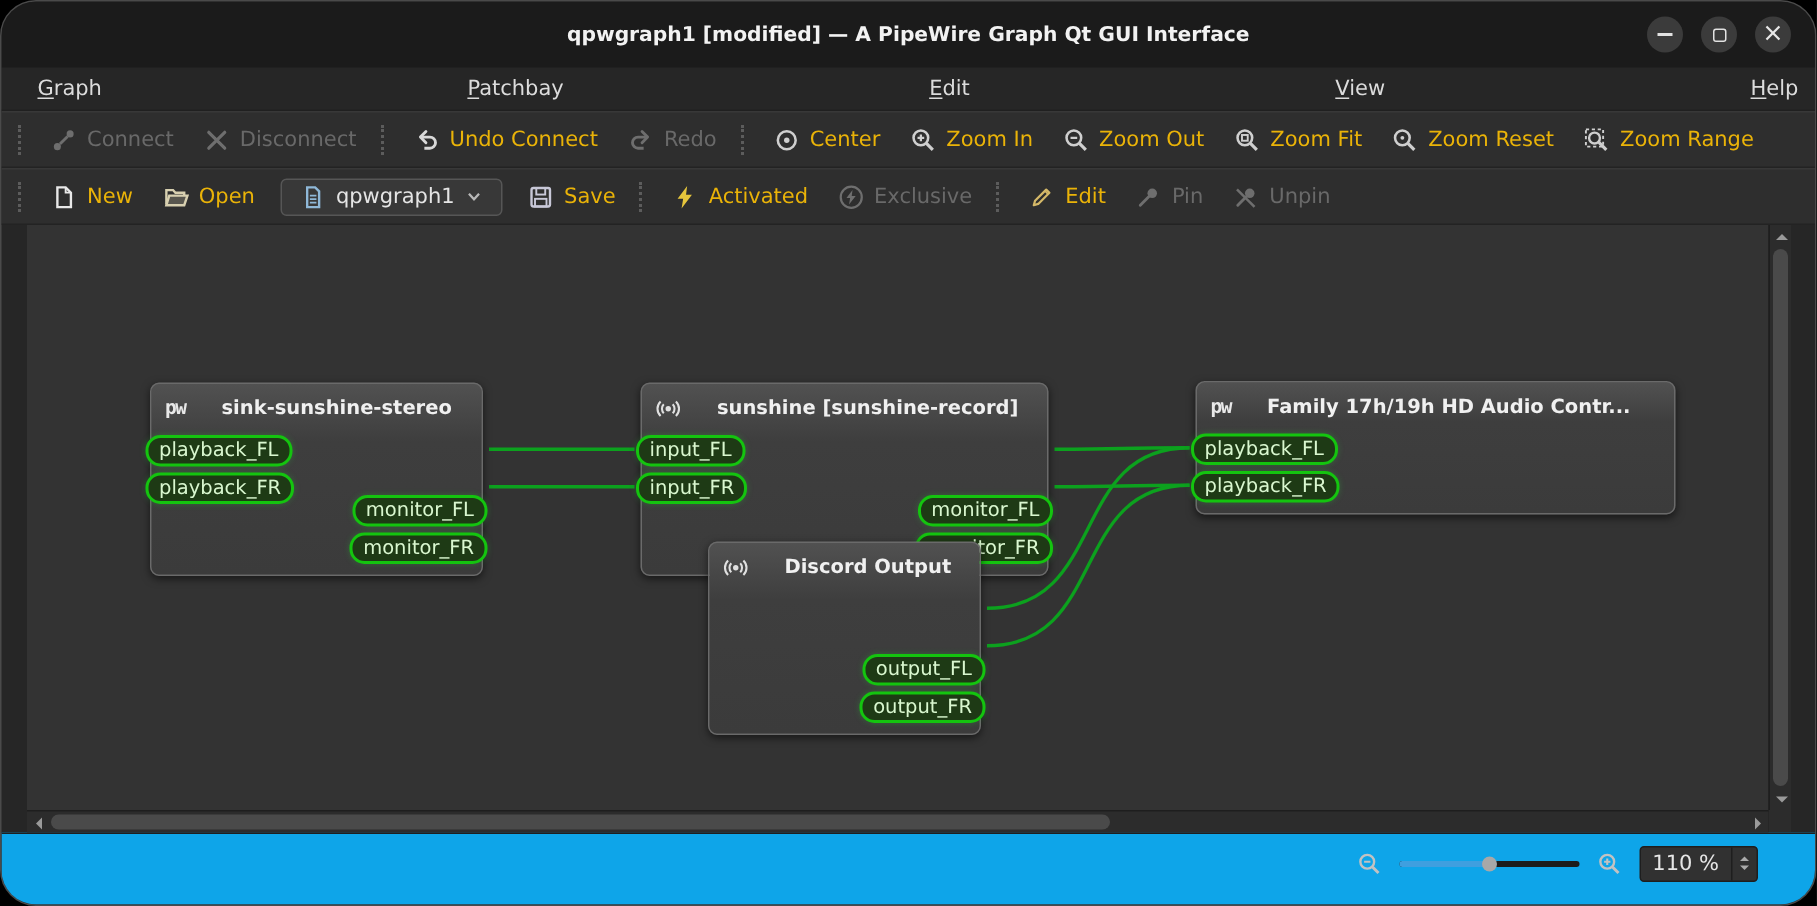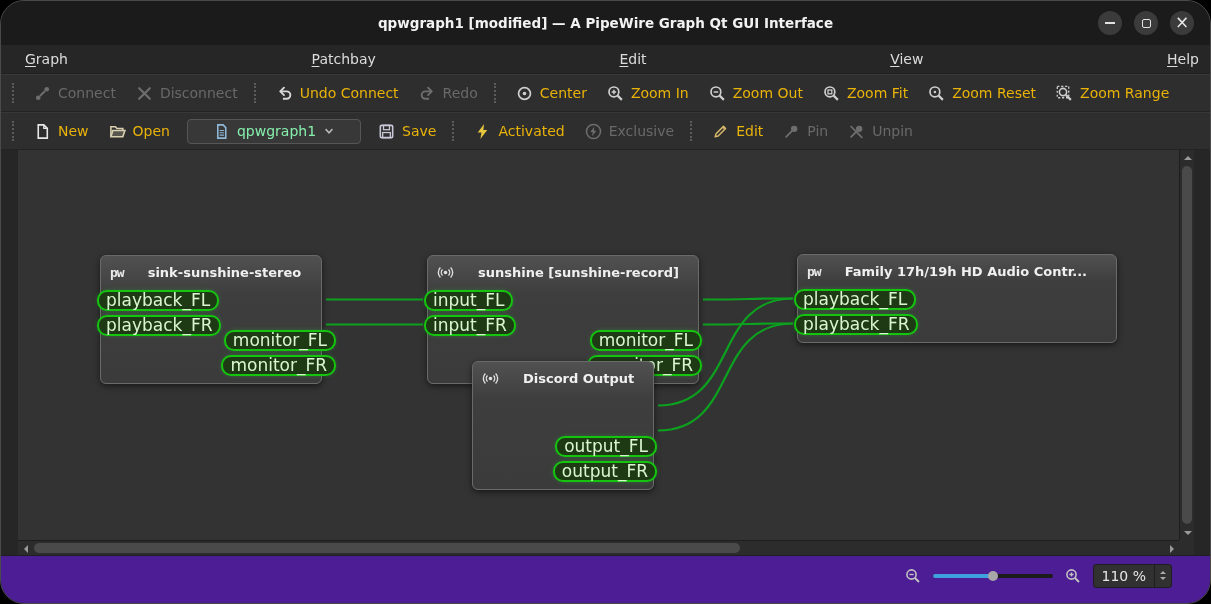--- a/index.html
+++ b/index.html
@@ -31,22 +31,22 @@
 
   
   .toolbar { height:38px; background:#2e2e2e; display:flex; align-items:center;
     gap:2px; padding:0 6px; flex:0 0 auto;
     border-top:1px solid #383838; border-bottom:1px solid #232323; }
   .tb-handle { width:2px; height:20px; border-left:2px dotted #5c5c5c; margin:0 9px 0 5px; }
   .tb-btn { display:flex; align-items:center; gap:7px; padding:5px 9px;
     border-radius:4px; color:#eab308; font-size:14px; white-space:nowrap; }
   .tb-btn.disabled { color:#696969; }
   .tb-combo { display:flex; align-items:center; gap:7px; background:#383838;
-    border:1px solid #565656; border-radius:4px; padding:3px 25px;
-    color:#86efac; font-size:14px; margin:0 6px; }
+    border:1px solid #565656; border-radius:4px; padding:3px 12px;
+    color:#e5e5e5; font-size:14px; margin:0 6px; }
   .icon { width:17px; height:17px; flex:0 0 auto; }
   .icon-sm { width:12px; height:12px; }
 
   
   .canvas-frame { height:405px; flex:0 0 auto; margin:0 16px 0 17px;
     background:#141414; display:grid;
     grid-template-columns:1fr 15px; grid-template-rows:1fr 15px; }
   .viewport { position:relative; overflow:hidden; background:#333333; }
 
   .cable-layer { position:absolute; left:0; top:0; z-index:1; }
@@ -58,21 +58,21 @@
   .node-header { height:32px; display:flex; align-items:center; gap:24px; padding:0 9px;
     color:#f0f0f0; font-size:13px; font-weight:bold; white-space:nowrap; overflow:hidden; }
   .pw-badge { font-family:"DejaVu Sans Mono",monospace; font-size:13px; font-weight:bold;
     color:#e8e8e8; letter-spacing:-1px; }
   .ports { display:flex; justify-content:space-between; padding:2px 0 3px 0; }
   .col { display:flex; flex-direction:column; align-items:flex-start; }
   .col-out { align-items:flex-end;margin-top:40px; }
   .port { height:21px; width:max-content; border:2px solid var(--pborder,#14c40f);
     background:var(--pbg,#1e3a15); color:var(--ptext,#d9f7cf);
     border-radius:10px; padding:0 7px; margin-bottom:4px;
-    font-size:17px; line-height:17px; white-space:nowrap;
+    font-size:13px; line-height:17px; white-space:nowrap;
     box-shadow:0 0 4px rgba(40,220,60,.25); }
   .col-in .port { margin-left:-4px; }
   .col-out .port { margin-right:-4px; }
 
   
   .vscroll { position:relative; background:#2c2c2c; border-left:1px solid #1e1e1e; }
   .hscroll { position:relative; background:#2c2c2c; border-top:1px solid #1e1e1e; }
   .sb-corner { background:#2c2c2c; }
   .sb-btn { position:absolute; width:15px; height:15px;
     display:flex; align-items:center; justify-content:center; }
@@ -80,21 +80,21 @@
   .tri-up { border-bottom-color:#9a9a9a; margin-top:-4px; }
   .tri-down { border-top-color:#9a9a9a; margin-bottom:-4px; }
   .tri-left { border-right-color:#9a9a9a; margin-left:-4px; }
   .tri-right { border-left-color:#9a9a9a; margin-right:-4px; }
   .v-thumb { position:absolute; left:2px; right:2px; top:16px; bottom:16px;
     background:#4a4a4a; border-radius:5px; }
   .h-thumb { position:absolute; top:2px; bottom:2px; left:16px; width:706px;
     background:#4a4a4a; border-radius:5px; }
 
   
-  .statusbar { height:48px; background:#4c1d95; border-top:1px solid #1f1f1f;
+  .statusbar { height:48px; background:#0ea5e9; border-top:1px solid #1f1f1f;
     display:flex; align-items:center; justify-content:flex-end;
     gap:12px; padding:0 38px 8px 16px; flex:1;text-align:center; }
   .status-icon { width:16px; height:16px; color:#c2c2c2; }
   .slider { position:relative; width:120px; height:16px; }
   .slider-track { position:absolute; top:6px; left:0; right:0; height:4px;
     background:#1c1c1c; border-radius:2px; }
   .slider-fill { position:absolute; top:6px; left:0; height:4px;
     background:var(--sblue,#3f9fdf); border-radius:2px; }
   .slider-handle { position:absolute; top:3px; width:10px; height:10px;
     border-radius:50%; background:#a8a8a8; }

